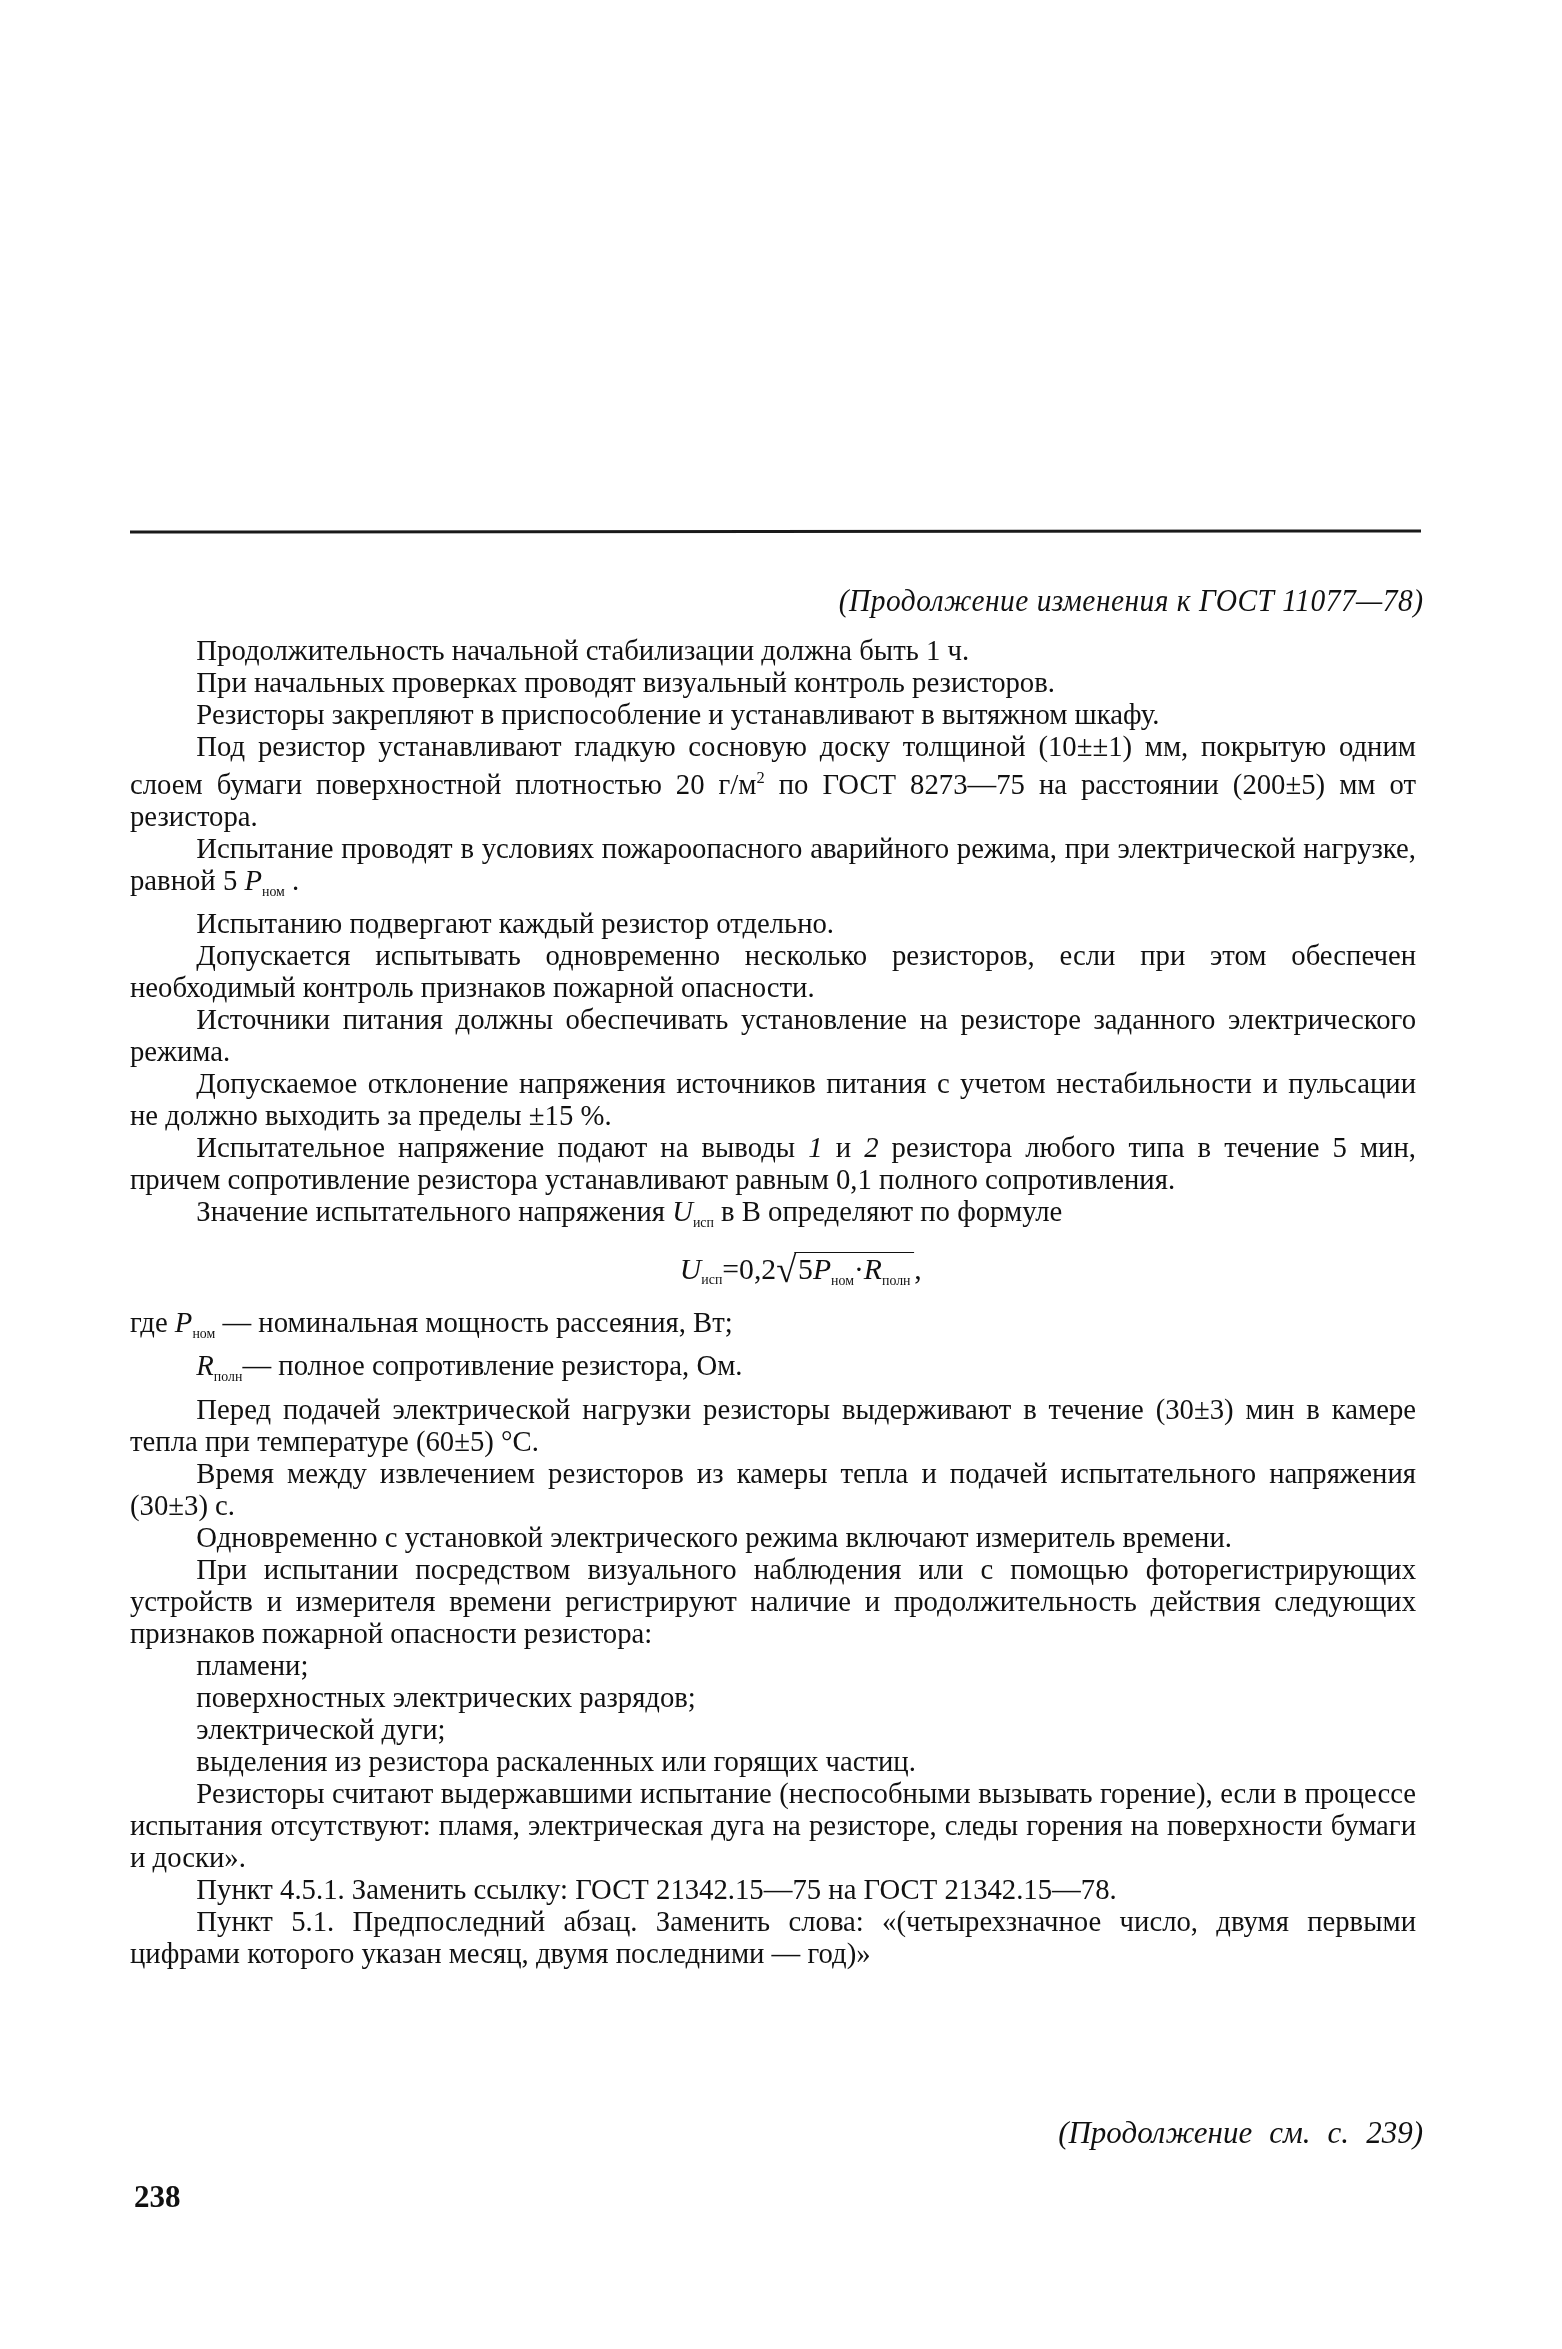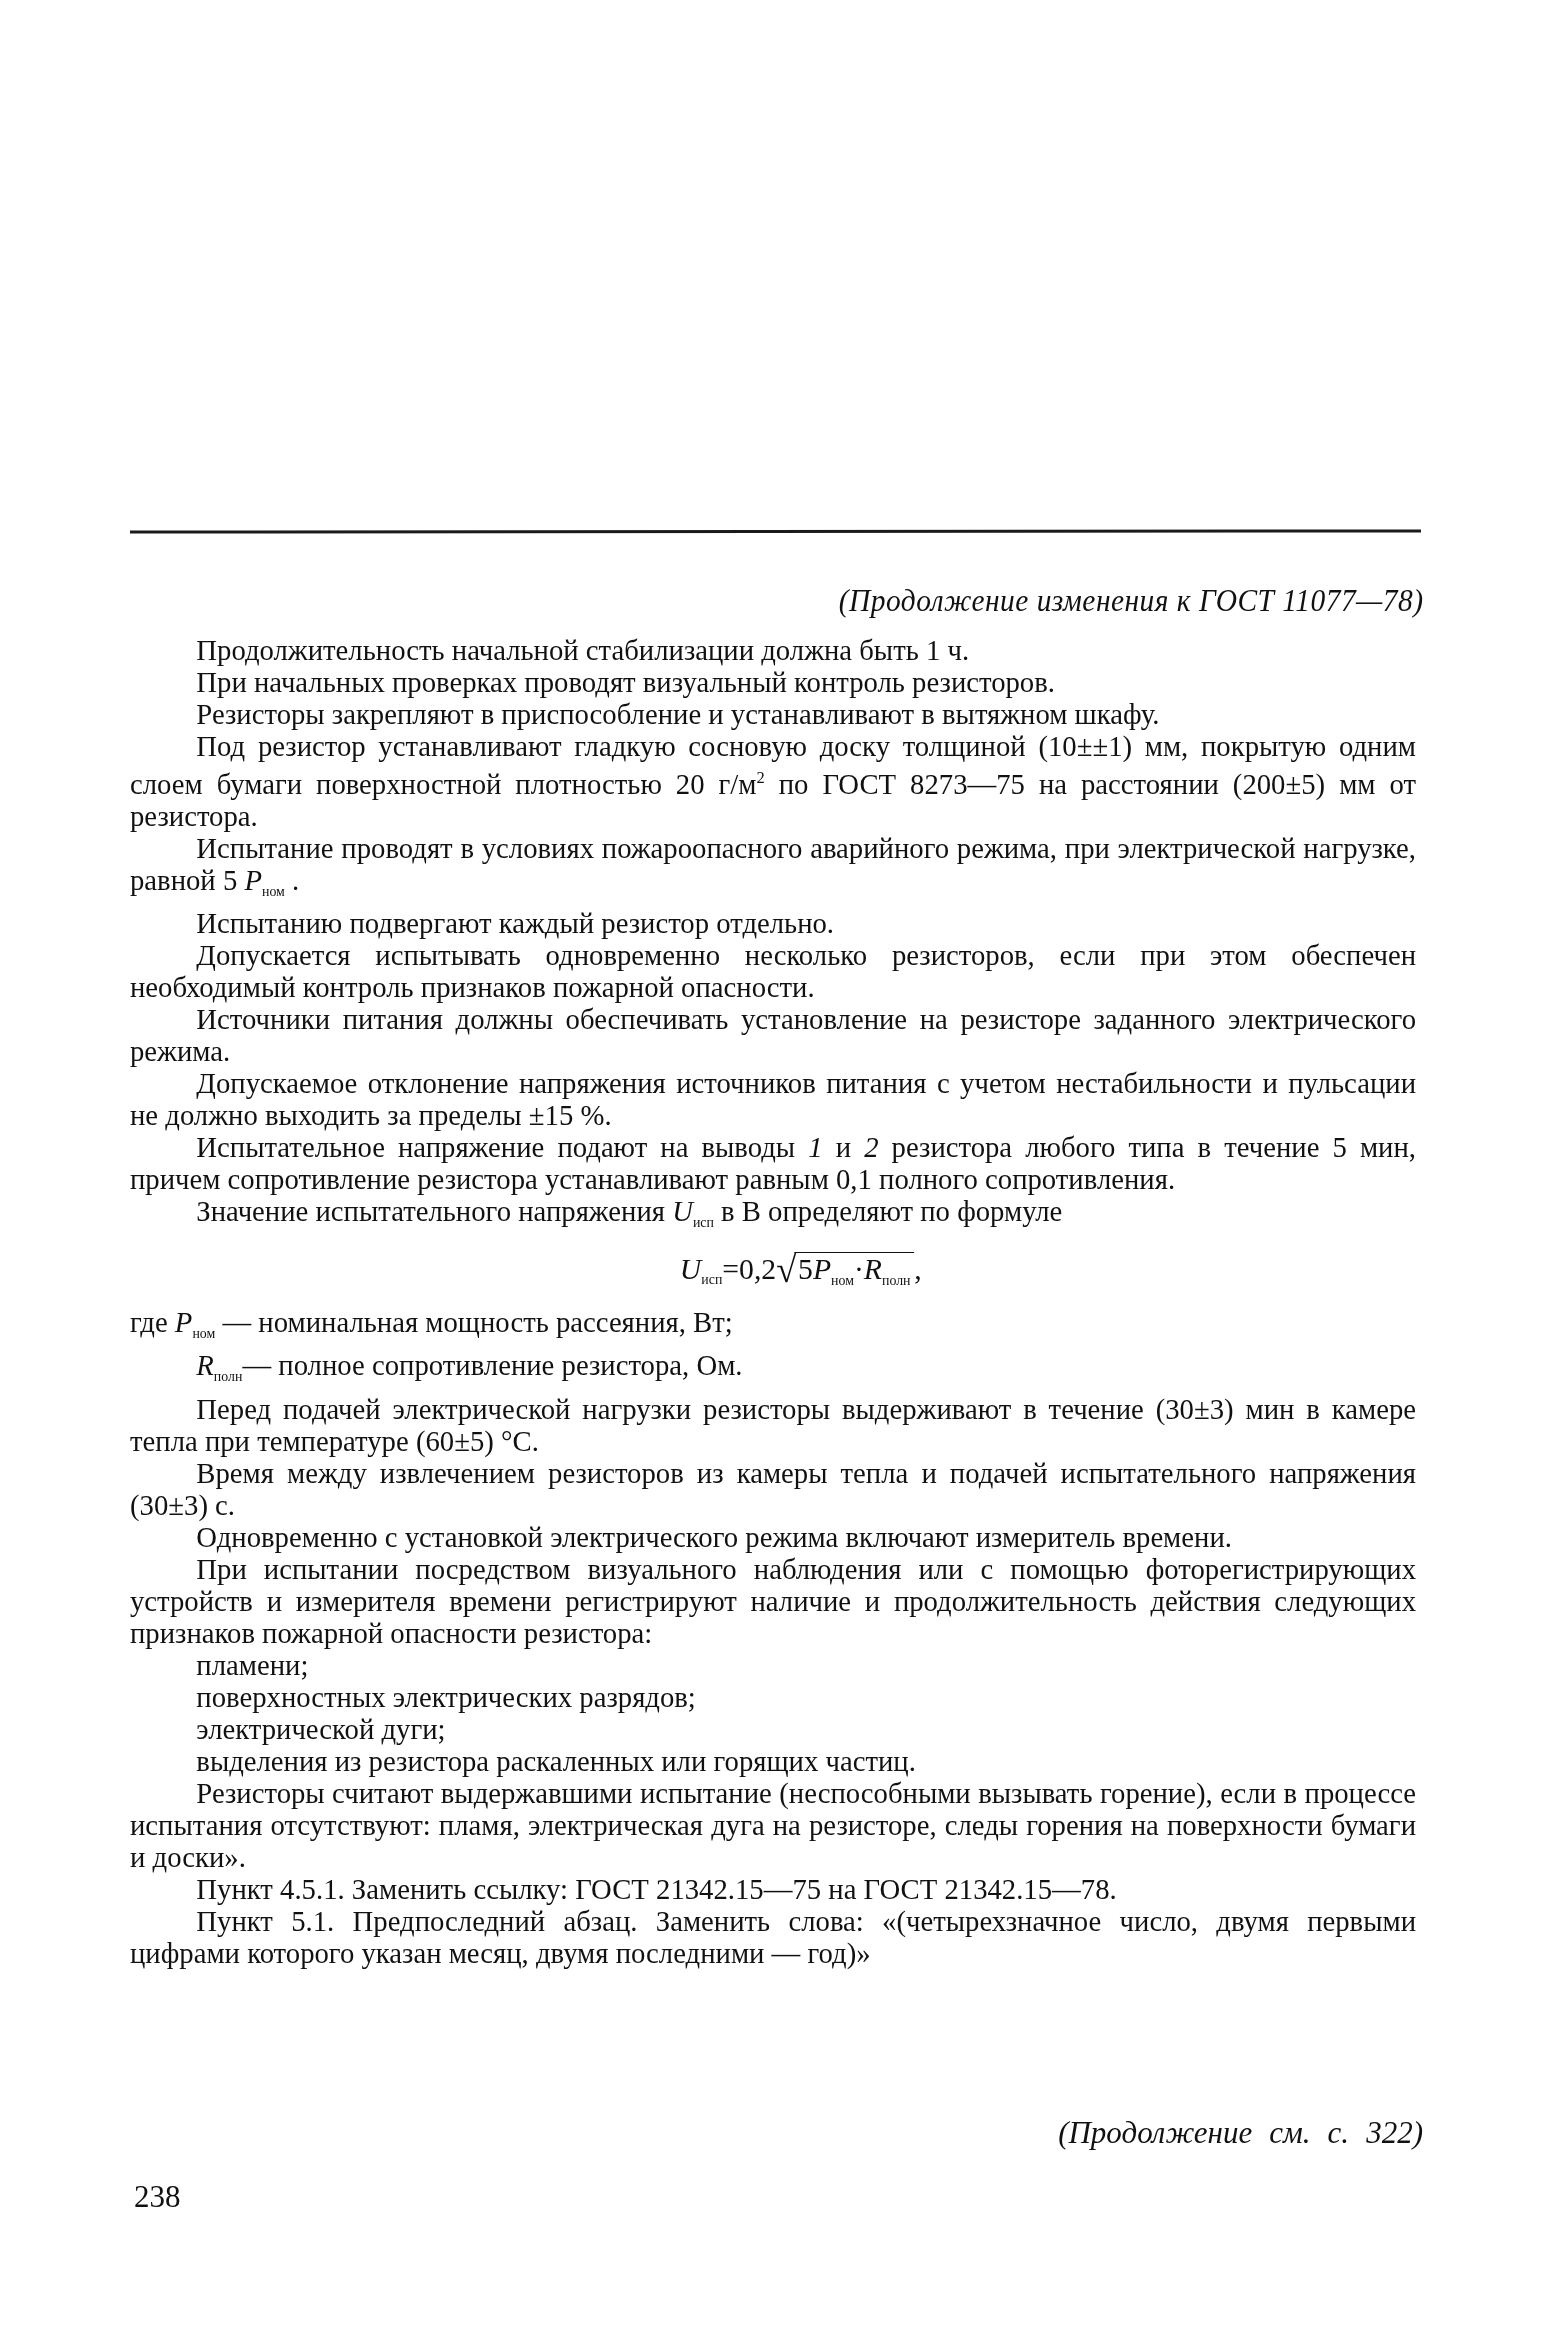--- a/index.html
+++ b/index.html
@@ -34,21 +34,21 @@
   sub { font-size: 14px; vertical-align: -5.6px; }
   sup { font-size: 16.7px; }
   .where { text-indent: 0; }
   .where2 { padding-left: 67px; text-indent: 0; }
   .footer-cont {
     position: absolute; right: 139px; top: 2115px;
     font-style: italic; font-size: 31px; word-spacing: 9.3px;
   }
   .page-num {
     position: absolute; left: 134px; top: 2179px;
-    font-size: 31px; font-weight: normal;
+    font-size: 31px; font-weight: bold;
   }
 </style>
 </head>
 <body>
 
 <div class="rule"></div>
 
 <div class="header">(Продолжение изменения к ГОСТ 11077—78)</div>
 
 <div class="body">
@@ -79,15 +79,15 @@
   <p class="p list">пламени;</p>
   <p class="p list">поверхностных электрических разрядов;</p>
   <p class="p list">электрической дуги;</p>
   <p class="p list">выделения из резистора раскаленных или горящих частиц.</p>
 
   <p class="p">Резисторы считают выдержавшими испытание (неспособными вызывать горение), если в процессе испытания отсутствуют: пламя, электрическая дуга на резисторе, следы горения на поверхности бумаги и доски».</p>
   <p class="p">Пункт 4.5.1. Заменить ссылку: ГОСТ 21342.15—75 на ГОСТ 21342.15—78.</p>
   <p class="p">Пункт 5.1. Предпоследний абзац. Заменить слова: «(четырехзначное число, двумя первыми цифрами которого указан месяц, двумя последними — год)»</p>
 </div>
 
-<div class="footer-cont">(Продолжение см. с. 322)</div>
+<div class="footer-cont">(Продолжение см. с. 239)</div>
 <div class="page-num">238</div>
 
 
 </body></html>

